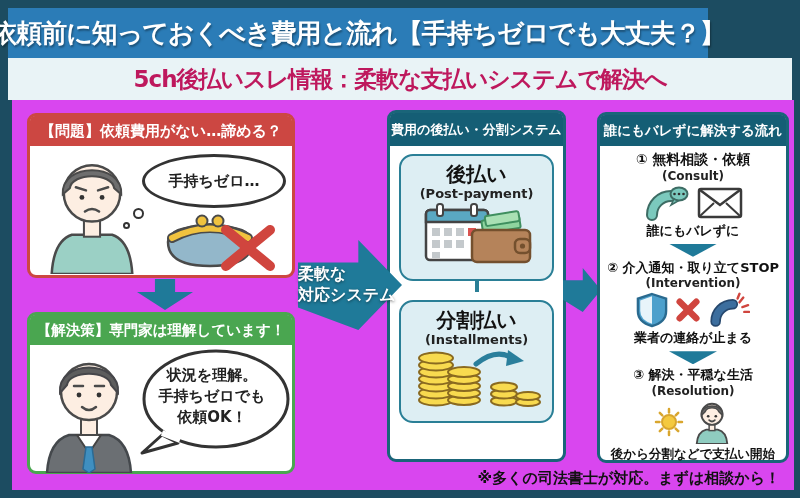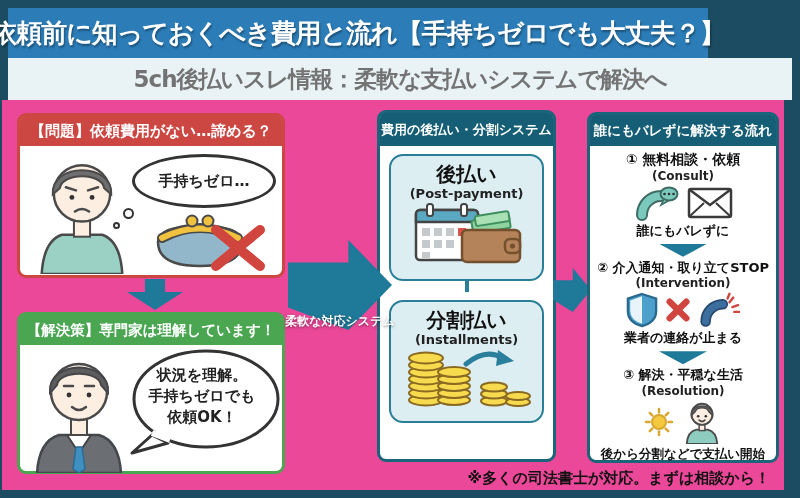--- a/index.html
+++ b/index.html
@@ -6,23 +6,23 @@
   body { font-family:"DejaVu Sans","Liberation Sans",sans-serif; background:#9fb7c4; }
   .poster { position:relative; width:800px; height:498px; background:#1c4c61; overflow:hidden; }
 
   .title-bar { position:absolute; left:8px; top:8px; width:700px; height:50px;
     background:#2b7cb7; display:flex; align-items:center; justify-content:center; }
   .title-bar .t { color:#fff; font-weight:bold; font-size:26px; letter-spacing:-1px;
     text-shadow:1px 2px 2px rgba(0,0,0,.35); white-space:nowrap; }
 
   .subtitle-bar { position:absolute; left:8px; top:58px; width:784px; height:42px;
     background:#e9f3f6; display:flex; align-items:center; justify-content:center; }
-  .subtitle-bar .t { color:#737373; font-weight:bold; font-size:23px; letter-spacing:-1px; white-space:nowrap; }
-
-  .main { position:absolute; left:2px; top:100px; width:782px; height:390px; background:#ec4899; }
+  .subtitle-bar .t { color:#be185d; font-weight:bold; font-size:23px; letter-spacing:-1px; white-space:nowrap; }
+
+  .main { position:absolute; left:12px; top:100px; width:782px; height:390px; background:#d946ef; }
 
   .panel { position:absolute; background:#fff; border-radius:9px; }
   .panel-header { color:#fff; font-weight:bold; text-align:center; border-radius:5px 5px 0 0;
     display:flex; align-items:center; justify-content:center; white-space:nowrap; }
 
   
   .problem { left:15px; top:13px; width:268px; height:165px; border:3px solid #cc4742; }
   .problem .panel-header { height:30px; background:#cc4742; font-size:15px; }
   .solution { left:15px; top:212px; width:268px; height:162px; border:3px solid #4aa650; }
   .solution .panel-header { height:30px; background:#4aa650; font-size:14.5px; }
@@ -41,22 +41,22 @@
   .speech-text { position:absolute; left:8px; right:8px; top:18px; text-align:center;
     font-size:15px; font-weight:bold; color:#222; line-height:1.4; white-space:nowrap; }
 
   .down-arrow { position:absolute; left:125px; top:179px; width:56px; height:31px; background:#1f7a99;
     clip-path:polygon(32% 0,68% 0,68% 42%,100% 42%,50% 100%,0 42%,32% 42%); }
 
   
   .flex-arrow { position:absolute; left:286px; top:140px; width:104px; height:90px; z-index:3; }
   .flex-arrow .shape { position:absolute; inset:0; background:#1f7a99;
     clip-path:polygon(0 25%,58% 25%,58% 0,100% 50%,58% 100%,0 75%); }
-  .flex-arrow .label { position:absolute; inset:0; display:flex; 
-    align-items:flex-end; justify-content:center; color:#fff; font-weight:bold; font-size:12px;
+  .flex-arrow .label { position:absolute; inset:0; display:flex; flex-direction:column;
+    align-items:flex-start; justify-content:center; color:#fff; font-weight:bold; font-size:16px;
     line-height:1.3; text-shadow:0 1px 3px rgba(0,0,0,.5); white-space:nowrap; }
 
   
   .system { left:375px; top:10px; width:179px; height:352px; border:3px solid #1a6579; }
   .system .panel-header { height:33px; background:#155e75; font-size:13px; }
   .sys-box { margin:8px 9px 0; background:#ddeef3; border:2.5px solid #2a7f96; border-radius:14px;
     text-align:center; padding-top:7px; }
   .sys-box .bt { font-size:20px; font-weight:bold; color:#111; line-height:1.15; white-space:nowrap; }
   .sys-box .bs { font-size:13px; font-weight:bold; color:#222; line-height:1.2; white-space:nowrap; }
   .box1 { height:127px; }

